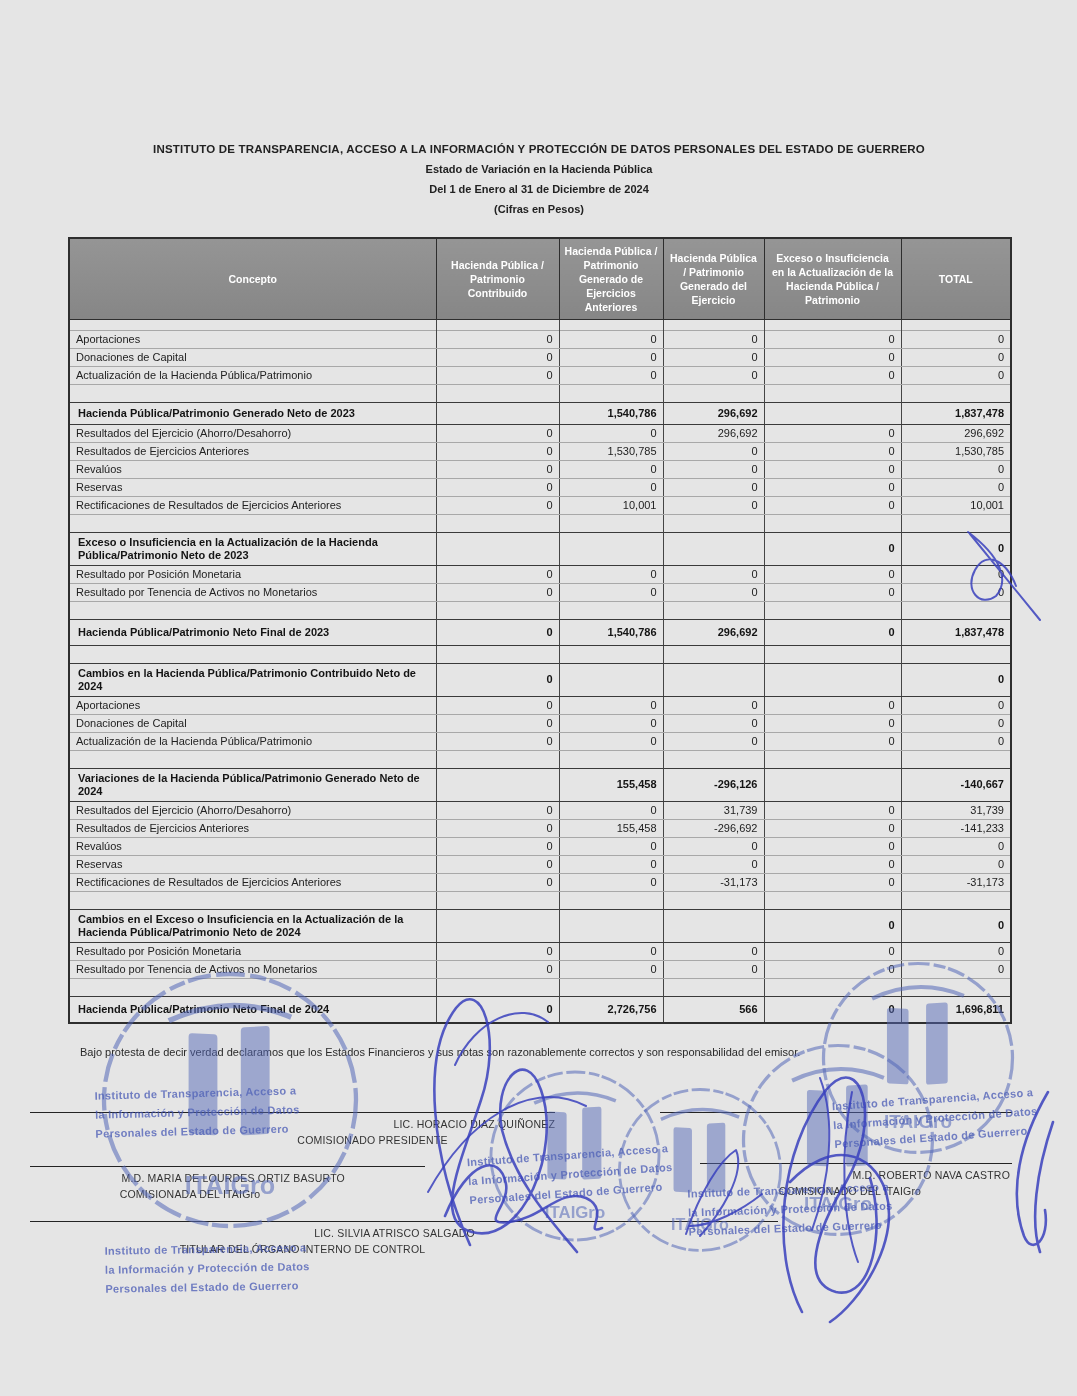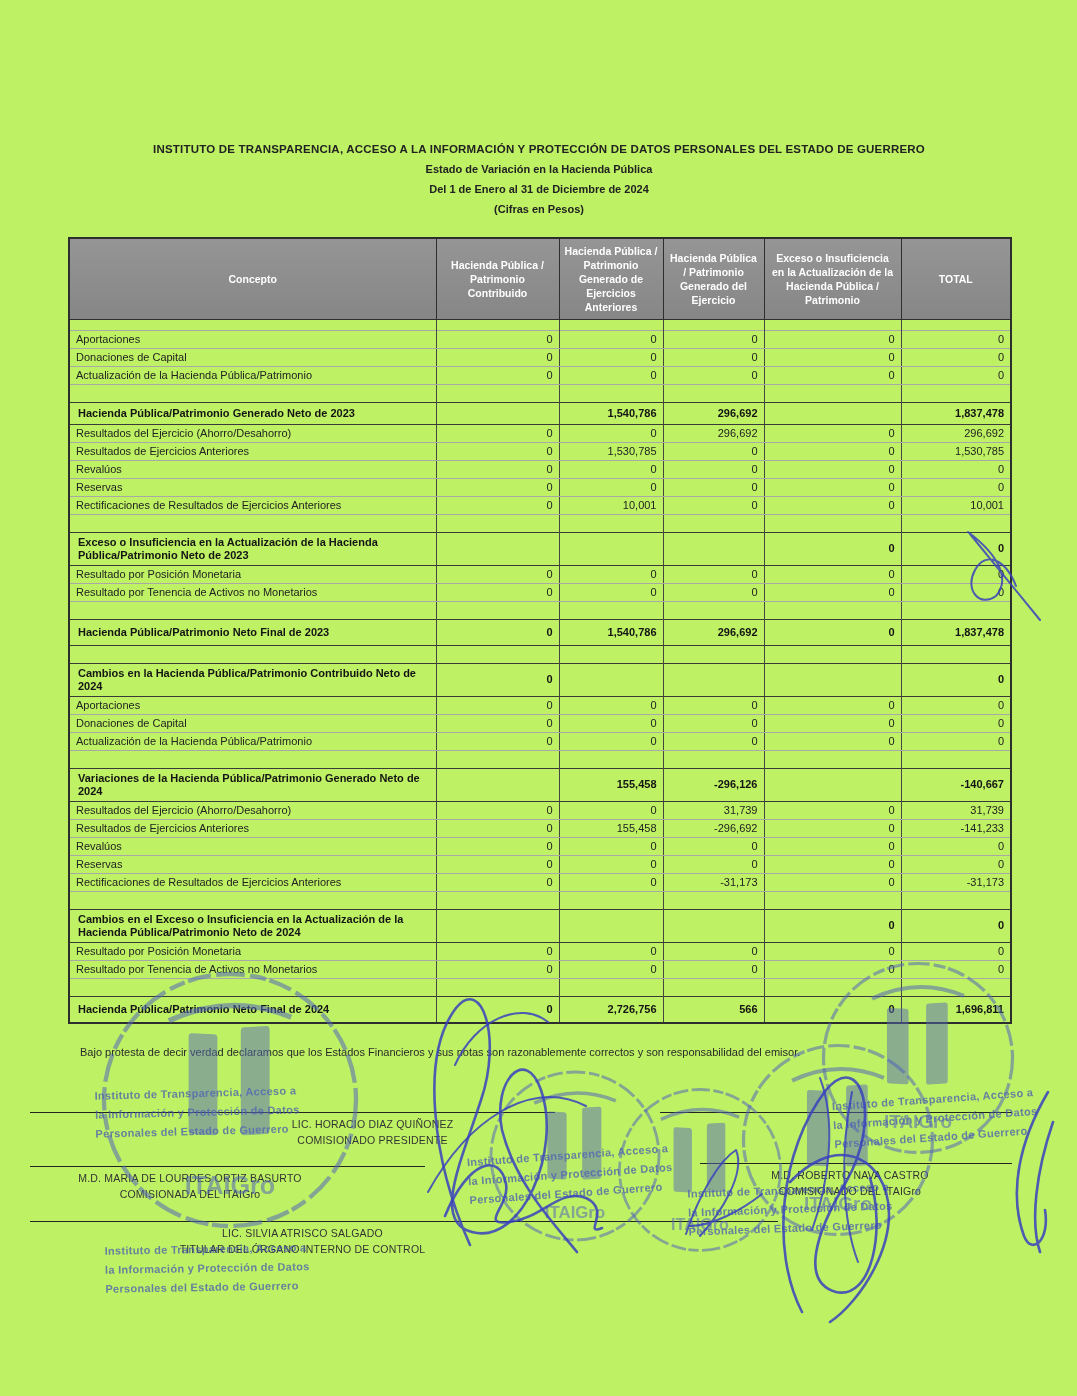--- a/index.html
+++ b/index.html
@@ -1,17 +1,17 @@
 <!DOCTYPE html>
 <html><head>
 <meta charset="utf-8">
 <style>
   html,body{margin:0;padding:0;background:#ffffff;}
   .page{
-    position:relative;width:1077px;height:1396px;margin:0 auto;background:#bef264;
+    position:relative;width:1077px;height:1396px;margin:0 auto;background:#e5e5e5;
     font-family:"Liberation Sans", sans-serif;color:#1f1f1f;overflow:hidden;
   }
   
   .titleblock{position:absolute;top:143px;left:68px;width:942px;text-align:center;}
   .titleblock div{font-weight:bold;}
   .t1{font-size:11.5px;letter-spacing:.2px;color:#222;}
   .t2,.t3,.t4{font-size:11px;margin-top:8px;color:#222;}
   
   table.fin{
     position:absolute;left:68px;top:237px;width:942px;
@@ -40,21 +40,21 @@
   tr.row-final{height:26px;}
   tr.row-section td, tr.row-section2 td, tr.row-final td{
     font-weight:bold;border-top:1.5px solid #3a3a3a;border-bottom:1.5px solid #3a3a3a;color:#141414;
   }
   tr.row-section td.lbl, tr.row-section2 td.lbl, tr.row-final td.lbl{padding-left:8px;}
   
   .declaration{position:absolute;left:80px;top:1046px;width:820px;font-size:11px;color:#2a2a2a;}
   
   .sigline{position:absolute;border-top:1.6px solid #232323;height:0;}
   .sigtext{position:absolute;text-align:center;font-size:10.5px;color:#333;letter-spacing:.2px;}
-  .sigtext .sname{display:block;}
+  .sigtext .sname{display:block;text-align:right;}
   .sigtext .stitle{display:block;margin-top:4px;}
   .l1{left:30px;top:1112px;width:525px;}
   .x1{left:190px;top:1118px;width:365px;}
   .l2{left:660px;top:1112px;width:352px;}
   .x2{left:705px;top:1118px;width:330px;}
   .l3{left:30px;top:1166px;width:395px;}
   .x3{left:35px;top:1172px;width:310px;}
   .l4{left:700px;top:1163px;width:312px;}
   .x4{left:690px;top:1169px;width:320px;}
   .l5{left:30px;top:1221px;width:748px;}

